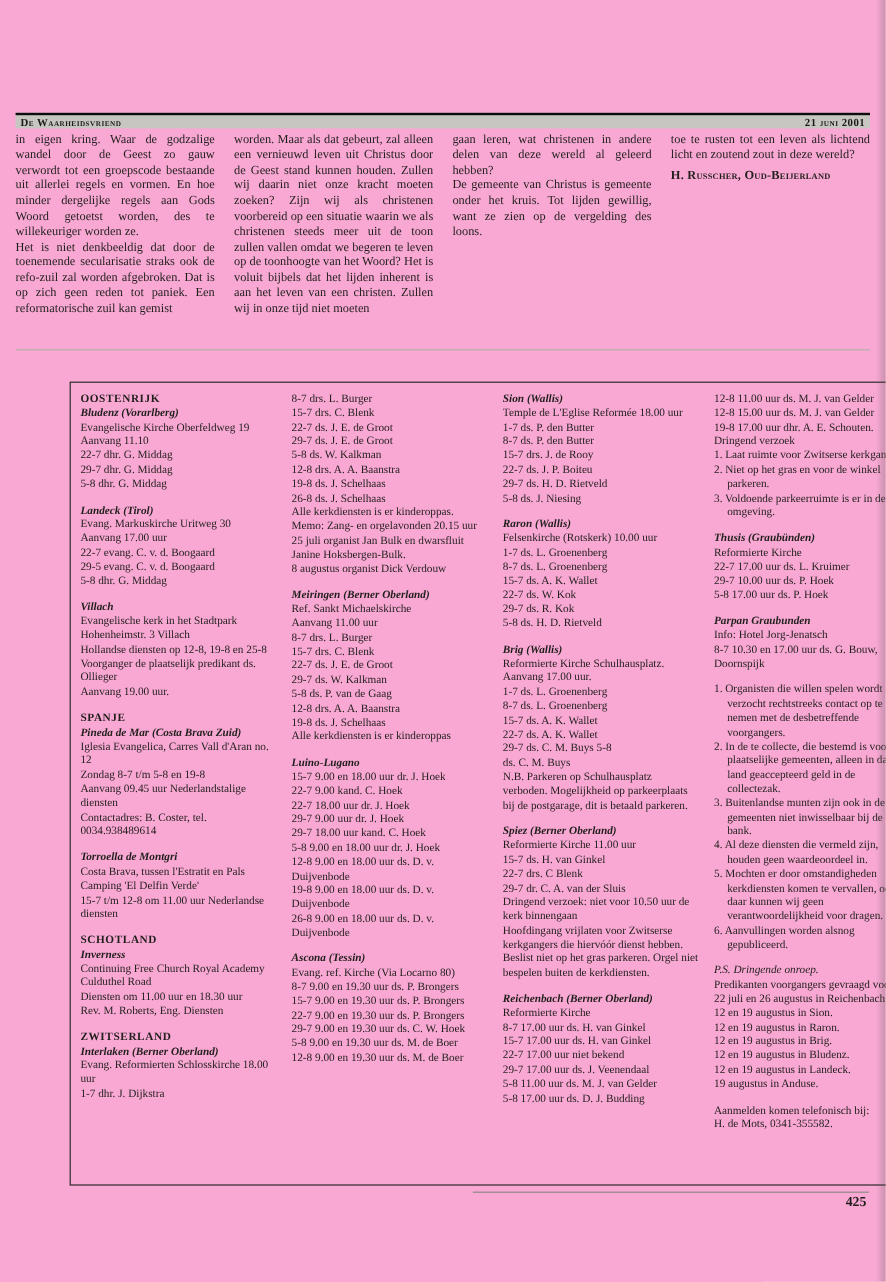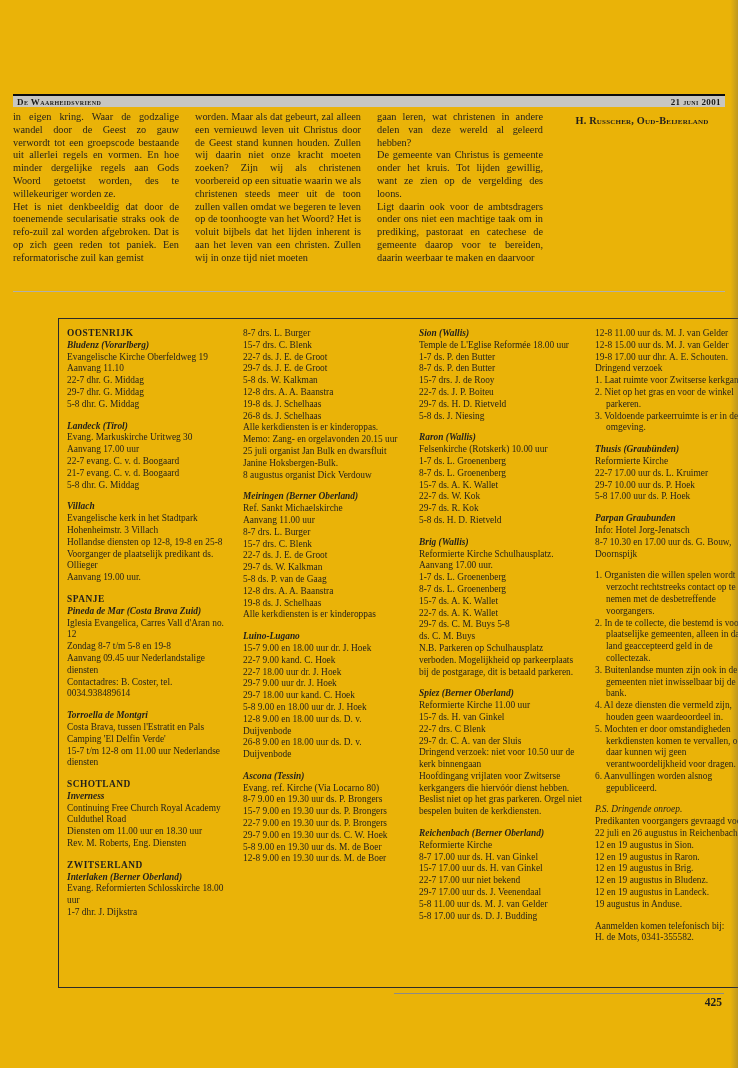--- a/index.html
+++ b/index.html
@@ -5,21 +5,21 @@
   * { box-sizing: border-box; margin: 0; padding: 0; }
   html, body { width: 738px; height: 1068px; }
   body {
     background: #eceae5;
     font-family: "Liberation Serif", serif;
     color: #211f1c;
     position: relative;
   }
   .page {
     position: absolute; inset: 0;
-    background: #eab308;
+    background: #f9a8d4;
     overflow: hidden;
   }
   .scan-edge {
     position: absolute; top: 0; right: 0; width: 8px; height: 100%;
     background: linear-gradient(to left, rgba(92,90,85,0.30), rgba(92,90,85,0));
     pointer-events: none;
   }
   
   .masthead { position: absolute; top: 94px; left: 13px; width: 712px; }
   .masthead-bar {
@@ -39,21 +39,21 @@
     position: absolute; top: 111px; left: 13px; width: 712px;
     display: flex; gap: 16px;
   }
   .acol {
     width: 166px; flex: 0 0 166px;
     font-size: 10.3px; line-height: 12.8px;
     text-align: justify;
   }
   .apara { margin: 0; }
   .sig {
-    text-align: center; font-weight: bold;
+    text-align: left; font-weight: bold;
     font-variant: small-caps; letter-spacing: 0.2px;
     margin-top: 4px;
   }
   .divider {
     position: absolute; top: 291px; left: 13px; width: 712px;
     border-top: 1px solid #b2b0a9;
   }
   
   .listings {
     position: absolute; top: 318px; left: 14px; width: 710px; height: 670px;
@@ -94,44 +94,44 @@
     <div class="acol">
         <p class="apara">in eigen kring. Waar de godzalige wandel door de Geest zo gauw verwordt tot een groepscode bestaande uit allerlei regels en vormen. En hoe minder dergelijke regels aan Gods Woord getoetst worden, des te willekeuriger worden ze.</p>
         <p class="apara">Het is niet denkbeeldig dat door de toenemende secularisatie straks ook de refo-zuil zal worden afgebroken. Dat is op zich geen reden tot paniek. Een reformatorische zuil kan gemist</p>
       </div>
     <div class="acol">
         <p class="apara">worden. Maar als dat gebeurt, zal alleen een vernieuwd leven uit Christus door de Geest stand kunnen houden. Zullen wij daarin niet onze kracht moeten zoeken? Zijn wij als christenen voorbereid op een situatie waarin we als christenen steeds meer uit de toon zullen vallen omdat we begeren te leven op de toonhoogte van het Woord? Het is voluit bijbels dat het lijden inherent is aan het leven van een christen. Zullen wij in onze tijd niet moeten</p>
       </div>
     <div class="acol">
         <p class="apara">gaan leren, wat christenen in andere delen van deze wereld al geleerd hebben?</p>
         <p class="apara">De gemeente van Christus is gemeente onder het kruis. Tot lijden gewillig, want ze zien op de vergelding des loons.</p>
-        <p class="apara">Ligt daarin ook voor de ambtsdragers onder ons niet een machtige taak om in prediking, pastoraat en catechese de gemeente daarop voor te bereiden, daarin weerbaar te maken en daarvoor</p>
       </div>
     <div class="acol">
+        <p class="apara">toe te rusten tot een leven als lichtend licht en zoutend zout in deze wereld?</p>
         <p class="apara sig">H. Russcher, Oud-Beijerland</p>
       </div>
   </div>
 
   <div class="divider"></div>
 
   <div class="listings">
     <div class="lcol">
         <div class="lb country">OOSTENRIJK</div>
         <div class="lb place">Bludenz (Vorarlberg)</div>
         <div class="lb text">Evangelische Kirche Oberfeldweg 19</div>
         <div class="lb text">Aanvang 11.10</div>
         <div class="lb text">22-7 dhr. G. Middag</div>
         <div class="lb text">29-7 dhr. G. Middag</div>
         <div class="lb text">5-8 dhr. G. Middag</div>
         <div class="lb gap"></div>
         <div class="lb place">Landeck (Tirol)</div>
         <div class="lb text">Evang. Markuskirche Uritweg 30</div>
         <div class="lb text">Aanvang 17.00 uur</div>
         <div class="lb text">22-7 evang. C. v. d. Boogaard</div>
-        <div class="lb text">21-7 evang. C. v. d. Boogaard</div>
+        <div class="lb text">29-5 evang. C. v. d. Boogaard</div>
         <div class="lb text">5-8 dhr. G. Middag</div>
         <div class="lb gap"></div>
         <div class="lb place">Villach</div>
         <div class="lb text">Evangelische kerk in het Stadtpark Hohenheimstr. 3 Villach</div>
         <div class="lb text">Hollandse diensten op 12-8, 19-8 en 25-8</div>
         <div class="lb text">Voorganger de plaatselijk predikant ds. Ollieger</div>
         <div class="lb text">Aanvang 19.00 uur.</div>
         <div class="lb gap"></div>
         <div class="lb country">SPANJE</div>
         <div class="lb place">Pineda de Mar (Costa Brava Zuid)</div>
@@ -183,20 +183,21 @@
         <div class="lb text">Alle kerkdiensten is er kinderoppas</div>
         <div class="lb gap"></div>
         <div class="lb place">Luino-Lugano</div>
         <div class="lb text">15-7 9.00 en 18.00 uur dr. J. Hoek</div>
         <div class="lb text">22-7 9.00 kand. C. Hoek</div>
         <div class="lb text">22-7 18.00 uur dr. J. Hoek</div>
         <div class="lb text">29-7 9.00 uur dr. J. Hoek</div>
         <div class="lb text">29-7 18.00 uur kand. C. Hoek</div>
         <div class="lb text">5-8 9.00 en 18.00 uur dr. J. Hoek</div>
         <div class="lb text">12-8 9.00 en 18.00 uur ds. D. v. Duijvenbode</div>
+        <div class="lb text">19-8 9.00 en 18.00 uur ds. D. v. Duijvenbode</div>
         <div class="lb text">26-8 9.00 en 18.00 uur ds. D. v. Duijvenbode</div>
         <div class="lb gap"></div>
         <div class="lb place">Ascona (Tessin)</div>
         <div class="lb text">Evang. ref. Kirche (Via Locarno 80)</div>
         <div class="lb text">8-7 9.00 en 19.30 uur ds. P. Brongers</div>
         <div class="lb text">15-7 9.00 en 19.30 uur ds. P. Brongers</div>
         <div class="lb text">22-7 9.00 en 19.30 uur ds. P. Brongers</div>
         <div class="lb text">29-7 9.00 en 19.30 uur ds. C. W. Hoek</div>
         <div class="lb text">5-8 9.00 en 19.30 uur ds. M. de Boer</div>
         <div class="lb text">12-8 9.00 en 19.30 uur ds. M. de Boer</div>

